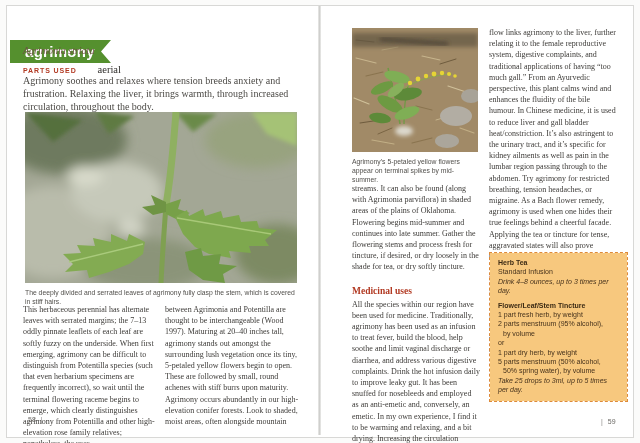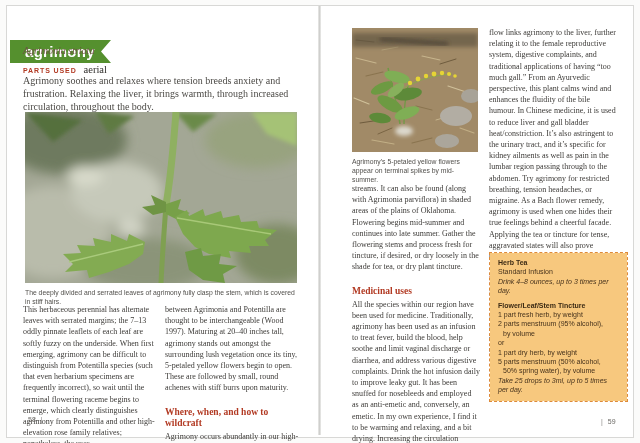--- a/index.html
+++ b/index.html
@@ -13,21 +13,21 @@
   
   .banner{position:absolute;left:10px;top:20px;width:101px;height:23px;background:#55902e;
           clip-path:polygon(0 0,100% 0,calc(100% - 10px) 50%,100% 100%,0 100%);
           display:flex;align-items:center;margin-top:20px;}
   .banner-title{font-family:"Liberation Sans",sans-serif;font-weight:600;font-size:15px;
                 color:#ffffff;padding-left:15px;letter-spacing:.3px;}
   .species{position:absolute;left:23px;top:45px;font-style:italic;font-size:10px;color:#6d5043;}
   .parts-line{position:absolute;left:23px;top:59px;}
   .parts-label{font-family:"Liberation Sans",sans-serif;font-weight:bold;font-size:7px;
                letter-spacing:.9px;color:#b23a23;text-transform:uppercase;}
-  .parts-value{font-size:10.5px;color:#2f2d2a;margin-left:3px;}
+  .parts-value{font-size:10.5px;color:#2f2d2a;margin-left:17px;}
   .intro{position:absolute;left:23px;top:74px;width:276px;font-size:10px;
          line-height:13px;color:#4c4a46;}
 
   
   .photo{position:absolute;overflow:hidden;}
   .photo svg{display:block;width:100%;height:100%;}
   .photo-left{left:25px;top:112px;width:272px;height:171px;}
   .photo-right{left:352px;top:28px;width:126px;height:124px;}
   .caption{position:absolute;font-family:"Liberation Sans",sans-serif;font-size:6.8px;
            line-height:9px;color:#52504c;}
@@ -117,21 +117,20 @@
       <path d="M160,140 L176,136 L178,144 L196,142 L194,152 L212,154 L198,162 L200,171 L178,168 L164,158 Z" fill="#6f9a45"></path>
     </svg>
   </div>
   <div class="caption caption-left">The deeply divided and serrated leaves of agrimony fully clasp the stem, which is covered in stiff hairs.</div>
 
   <div class="col lcol1">
     <p class="body-p">This herbaceous perennial has alternate leaves with serrated margins; the 7–13 oddly pinnate leaflets of each leaf are softly fuzzy on the underside. When first emerging, agrimony can be difficult to distinguish from Potentilla species (such that even herbarium specimens are frequently incorrect), so wait until the terminal flowering raceme begins to emerge, which clearly distinguishes agrimony from Potentilla and other high-elevation rose family relatives; nonetheless, the uses</p>
   </div>
   <div class="col lcol2">
     <p class="body-p">between Agrimonia and Potentilla are thought to be interchangeable (Wood 1997). Maturing at 20–40 inches tall, agrimony stands out amongst the surrounding lush vegetation once its tiny, 5-petaled yellow flowers begin to open. These are followed by small, round achenes with stiff burrs upon maturity.</p>
-    <h3 class="sec-heading mid">Where, when, and how to wildcraft</h3>
     <p class="body-p">Agrimony occurs abundantly in our high-elevation conifer forests. Look to shaded, moist areas, often alongside mountain</p>
   </div>
 
   <div class="pagenum pagenum-left">
     <span>58</span><span class="div">|</span>
   </div>
 
   <div class="photo photo-right">
     <svg viewBox="0 0 126 124" preserveAspectRatio="none">
       <defs>
@@ -182,21 +181,21 @@
           <circle cx="82" cy="46" r="2.4"></circle>
         <circle cx="90" cy="45" r="2.2"></circle>
           <circle cx="97" cy="46" r="2"></circle>
         <circle cx="103" cy="48" r="1.8"></circle>
       </g>
     </svg>
   </div>
   <div class="caption caption-right">Agrimony’s 5-petaled yellow flowers appear on terminal spikes by mid-summer.</div>
 
   <div class="col rcol1">
-    <p class="body-p">streams. It can also be found (along with Agrimonia parviflora) in shaded areas of the plains of Oklahoma. Flowering begins mid-summer and continues into late summer. Gather the flowering stems and process fresh for tincture, if desired, or dry loosely in the shade for tea, or dry plant tincture.</p>
+    <p class="body-p">streams. It can also be found (along with Agrimonia parviflora) in shaded areas of the plains of Oklahoma. Flowering begins mid-summer and continues into late summer. Gather the flowering stems and process fresh for tincture, if desired, or dry loosely in the shade for tea, or dry softly tincture.</p>
     <h3 class="sec-heading mid">Medicinal uses</h3>
     <p class="body-p">All the species within our region have been used for medicine. Traditionally, agrimony has been used as an infusion to treat fever, build the blood, help soothe and limit vaginal discharge or diarrhea, and address various digestive complaints. Drink the hot infusion daily to improve leaky gut. It has been snuffed for nosebleeds and employed as an anti-emetic and, conversely, an emetic. In my own experience, I find it to be warming and relaxing, and a bit drying. Increasing the circulation initially, it brings a sensation of warmth throughout the body, which may relieve musculoskeletal pain or anxiety (particularly in cold, deficient states). The experience of increased blood</p>
   </div>
   <div class="col rcol2">
     <p class="body-p">flow links agrimony to the liver, further relating it to the female reproductive system, digestive complaints, and traditional applications of having “too much gall.” From an Ayurvedic perspective, this plant calms wind and enhances the fluidity of the bile humour. In Chinese medicine, it is used to reduce liver and gall bladder heat/constriction. It’s also astringent to the urinary tract, and it’s specific for kidney ailments as well as pain in the lumbar region passing through to the abdomen. Try agrimony for restricted breathing, tension headaches, or migraine. As a Bach flower remedy, agrimony is used when one hides their true feelings behind a cheerful facade. Applying the tea or tincture for tense, aggravated states will also prove beneficial.</p>
     <h3 class="sec-heading mid">Future harvests</h3>
     <p class="body-p">Modest gathering practices (2 of every 10 flowering stems) will support the longevity of this plant in areas where it is already established. Consider digging up rhizomes in the autumn to replant in suitable locations.</p>
   </div>
 
   <div class="herb-box">

